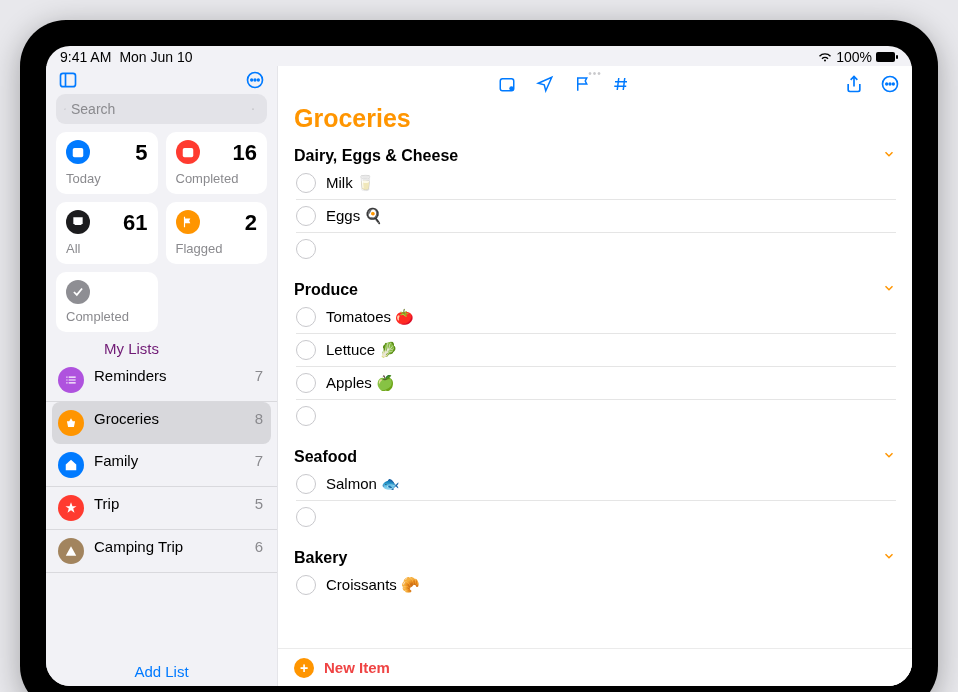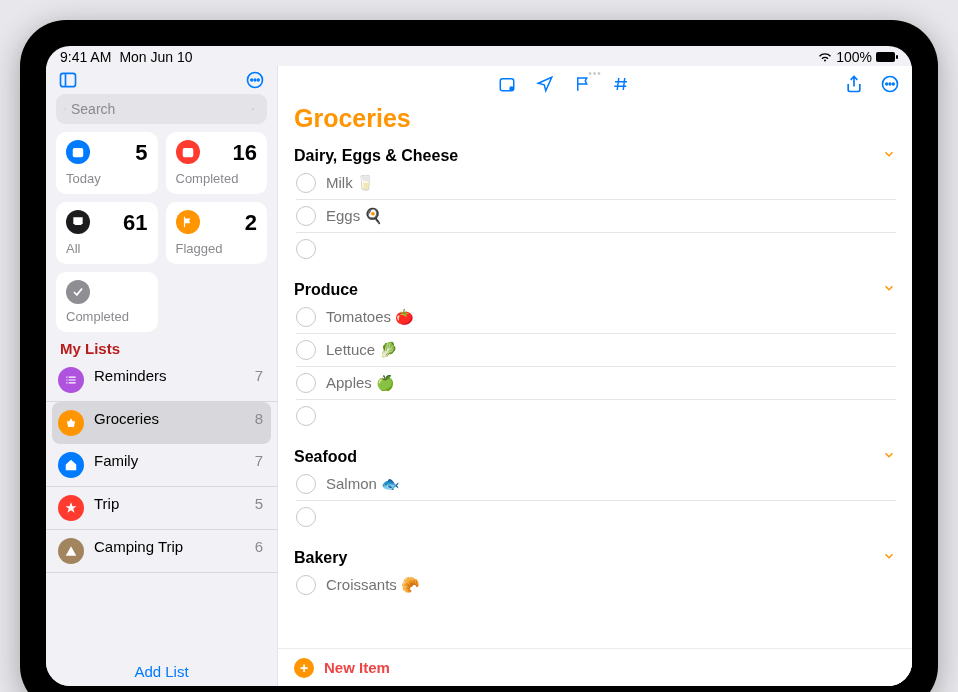--- a/index.html
+++ b/index.html
@@ -45,21 +45,21 @@
 .tile {
   background:#fff; border-radius:10px; padding:8px 10px; height:62px;
   display:flex; flex-direction:column; justify-content:space-between;
 }
 .tile-top { display:flex; justify-content:space-between; align-items:flex-start; }
 .tile-icon { width:24px; height:24px; border-radius:50%; display:flex; align-items:center; justify-content:center; }
 .tile-count { font-size:22px; font-weight:700; color:#000; }
 .tile-label { font-size:13px; color:#8a8a8e; }
 .tile.completed { height:60px; }
 
-.section-h { font-weight:700; font-size:15px; padding:8px 14px 2px 14px; color:#b91c1c; }
+.section-h { font-weight:400; font-size:15px; padding:8px 14px 2px 14px; color:#701a75;margin-left:44px; }
 
 .lists { flex:1; overflow:auto; }
 .list-row {
   display:flex; align-items:flex-start; padding:8px 14px 8px 12px; gap:10px;
   border-bottom: 0.5px solid rgba(0,0,0,.1); font-size:15px;
 }
 .list-row.sel { background:#d8d8dc; border-radius:8px; margin:0 6px; padding-left:6px; padding-right:8px; border-bottom:none; }
 .list-icon { width:26px; height:26px; border-radius:50%; display:flex; align-items:center; justify-content:center; flex-shrink:0; }
 .list-icon svg { width:14px; height:14px; fill:#fff; }
 .list-name { flex:1; color:#000; }
@@ -81,21 +81,21 @@
 
 .body { flex:1; overflow:auto; padding: 0 16px 0 16px; }
 .sect-row { display:flex; align-items:center; justify-content:space-between; padding:6px 0 2px 0; }
 .sect-name { font-size:16px; font-weight:700; color:#000; }
 .chev { color:#ff9500; }
 .chev svg{ width:14px; height:14px; }
 
 .item-row { display:flex; align-items:center; gap:10px; padding:6px 0; border-bottom:0.5px solid rgba(0,0,0,.1); margin-left:2px; }
 .item-row:last-child { border-bottom:none; }
 .radio { width:20px; height:20px; border:1.5px solid #c8c8cc; border-radius:50%; flex-shrink:0; }
-.item-text { font-size:15px; color:#737373; }
+.item-text { font-size:15px; color:#000000; }
 .items-wrap { padding-bottom:10px; }
 
 .footer {
   height:38px; display:flex; align-items:center; padding:0 16px; gap:10px;
   border-top:0.5px solid rgba(0,0,0,.08); background:#fff;
 }
 .plus-circle { width:20px; height:20px; border-radius:50%; background:#ff9500; color:#fff; display:flex; align-items:center; justify-content:center; font-weight:700; font-size:14px; line-height:1; }
 .new-item { color:#ef4444; font-size:15px;font-weight:bold; }
 
 

